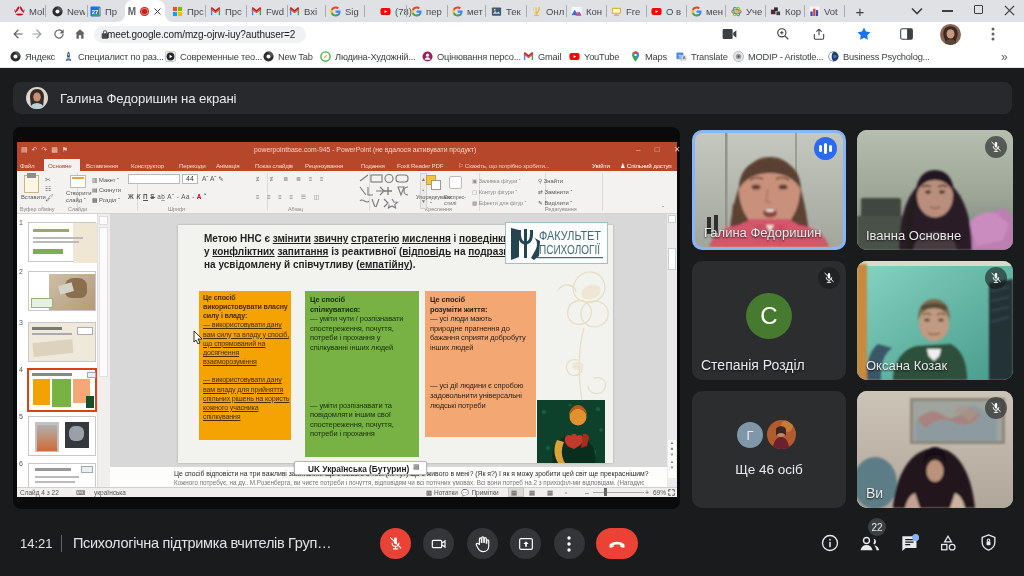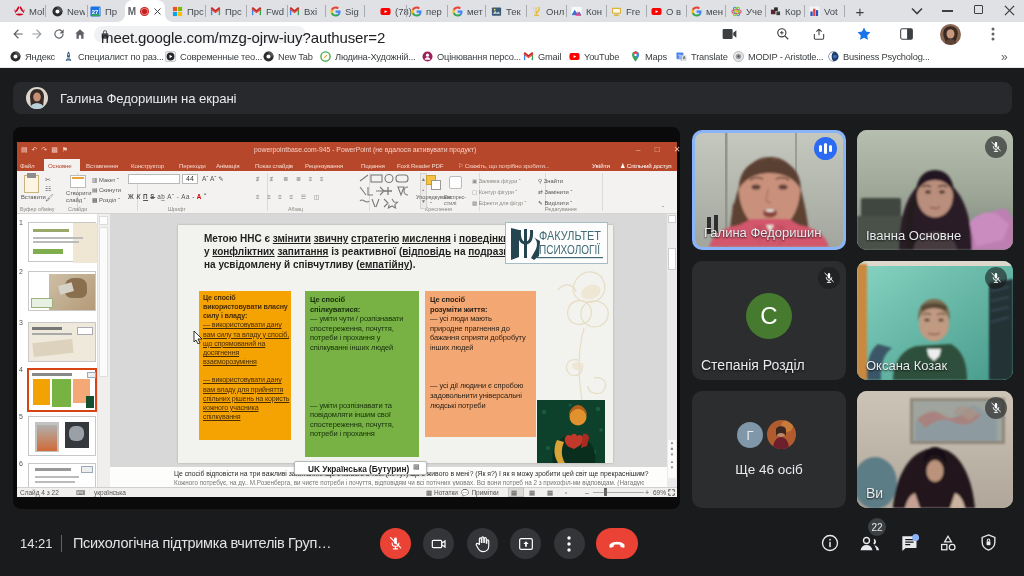--- a/index.html
+++ b/index.html
@@ -5,21 +5,21 @@
 .abs{position:absolute}
 #tabbar{position:absolute;left:0;top:0;width:1024px;height:22px;background:#dfe1e5}
 .tab{position:absolute;top:0;height:22px;display:flex;align-items:center;font-size:9.5px;color:#45494d;white-space:nowrap;overflow:hidden}
 .tab svg,.bm svg{flex:0 0 auto;margin-right:4px}
 .tsep{position:absolute;top:5px;width:1px;height:12px;background:#a8abaf}
 #activetab{position:absolute;left:125px;top:0;width:40px;height:22px;background:#fff;border-radius:8px 8px 0 0;display:flex;align-items:center;justify-content:center;gap:4px;font-size:10px;color:#3c4043}
 .atwing{position:absolute;top:14px;width:8px;height:8px;background:#fff}
 #toolbar{position:absolute;left:0;top:22px;width:1024px;height:24px;background:#fff}
 .navic{position:absolute;color:#5f6368}
 #urlpill{position:absolute;left:94px;top:26px;width:212px;height:17px;background:#f0f1f2;border-radius:9px}
-#urltxt{position:absolute;left:101px;top:29px;font-size:15px;color:#27292c;letter-spacing:-0.1px}
+#urltxt{position:absolute;left:107px;top:29px;font-size:10px;color:#27292c;letter-spacing:-0.1px}
 #bookbar{position:absolute;left:0;top:46px;width:1024px;height:22px;background:#fff;border-bottom:1px solid #e8e9eb}
 .bm{position:absolute;top:0;height:21px;display:flex;align-items:center;font-size:9.3px;color:#3c4043;white-space:nowrap;letter-spacing:-0.2px}
 .tile{position:absolute;border-radius:10px;overflow:hidden;background:#2b2d2f}
 .nlabel{position:absolute;left:9px;bottom:7px;color:#e8eaed;font-size:13px;text-shadow:0 1px 2px rgba(0,0,0,.8)}
 .micoff{position:absolute;top:6px;right:6px;width:22px;height:22px;border-radius:50%;background:rgba(25,26,28,.6);display:flex;align-items:center;justify-content:center}
 .cbtn{position:absolute;top:528px;width:31px;height:31px;border-radius:50%;background:#333538;display:flex;align-items:center;justify-content:center}
 </style></head>
 <body>
 <svg width="0" height="0" style="position:absolute"><defs>
 <symbol id="gmail" viewBox="0 0 24 24">

